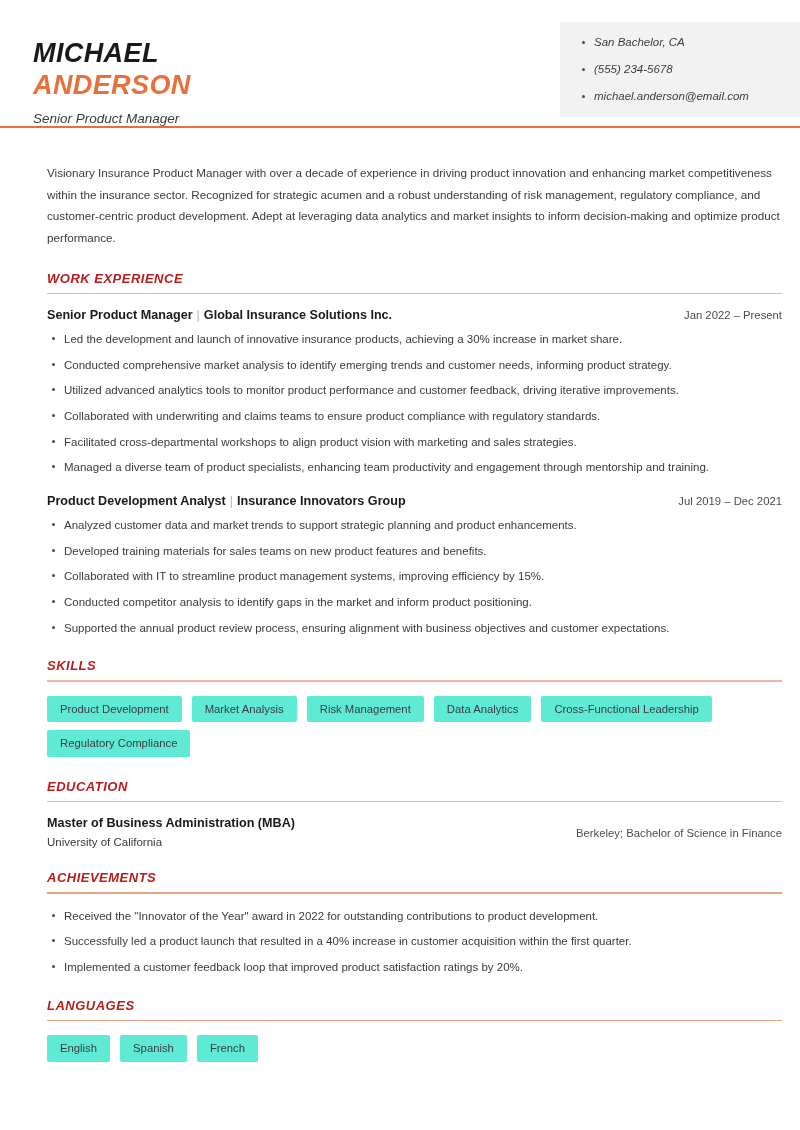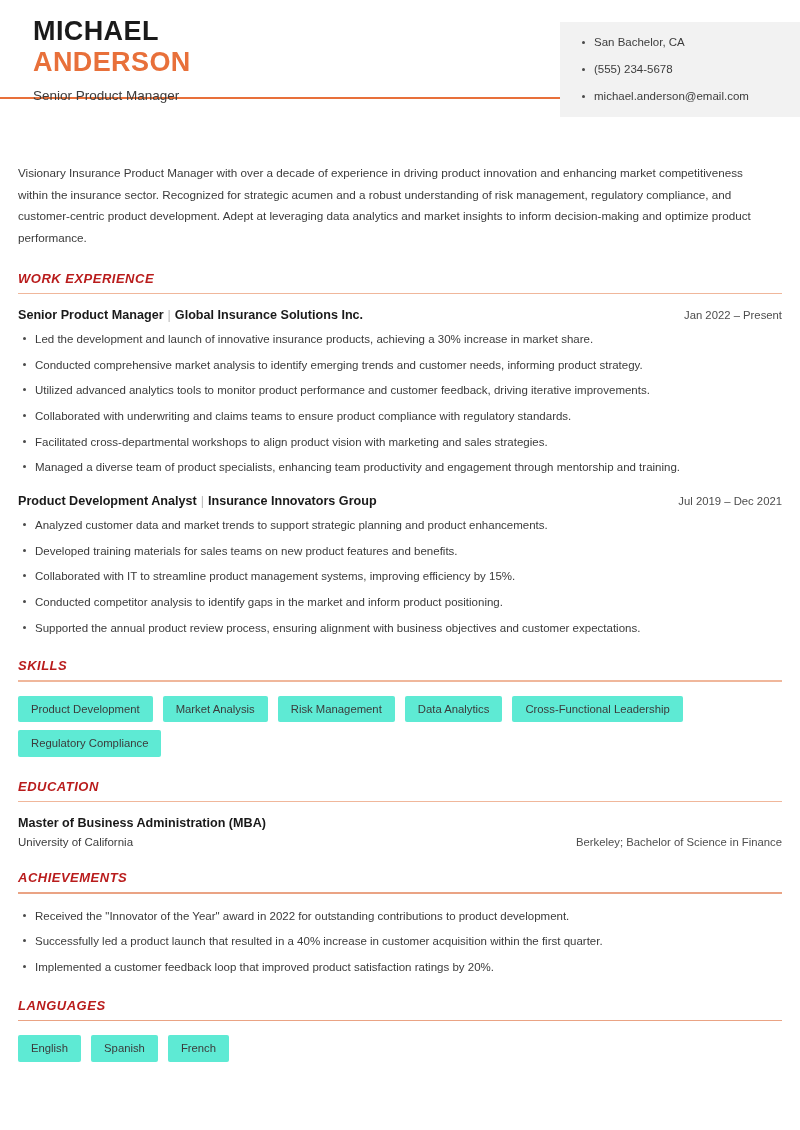--- a/index.html
+++ b/index.html
@@ -18,23 +18,24 @@
   }
 
   
   .header {
     position: relative;
     height: 138px;
     padding: 0;
   }
   .header-inner {
     display: flex;
-    align-items: center;
+    align-items: flex-end;
     justify-content: space-between;
-    height: 97px;
+    height: 126px;
+    font-style: italic;
   }
   .identity {
     padding: 22px 0 0 33px;
   }
   .name-line {
     font-size: 27px;
     font-weight: bold;
     letter-spacing: 0.4px;
     line-height: 1.16;
     color: #1a1a1a;
@@ -81,20 +82,21 @@
   }
   .header-rule {
     height: 2px;
     background: #E8703A;
     width: 100%;
   }
 
   
   .content {
     padding: 0 18px;
+    margin-left: 29px;
   }
   .summary {
     margin-top: 24px;
     font-size: 11.7px;
     line-height: 1.85;
     color: #3b3b3b;
     max-width: 736px;
   }
 
   .section {
@@ -178,21 +180,21 @@
     font-size: 11.3px;
     padding: 7px 13px;
     border-radius: 2px;
     line-height: 1.1;
     white-space: nowrap;
   }
 
   
   .edu-row {
     display: flex;
-    align-items: flex-end;
+    align-items: center;
     justify-content: space-between;
   }
   .edu-degree {
     font-size: 12.6px;
     font-weight: bold;
     color: #1a1a1a;
   }
   .edu-school {
     font-size: 11.5px;
     color: #3b3b3b;

